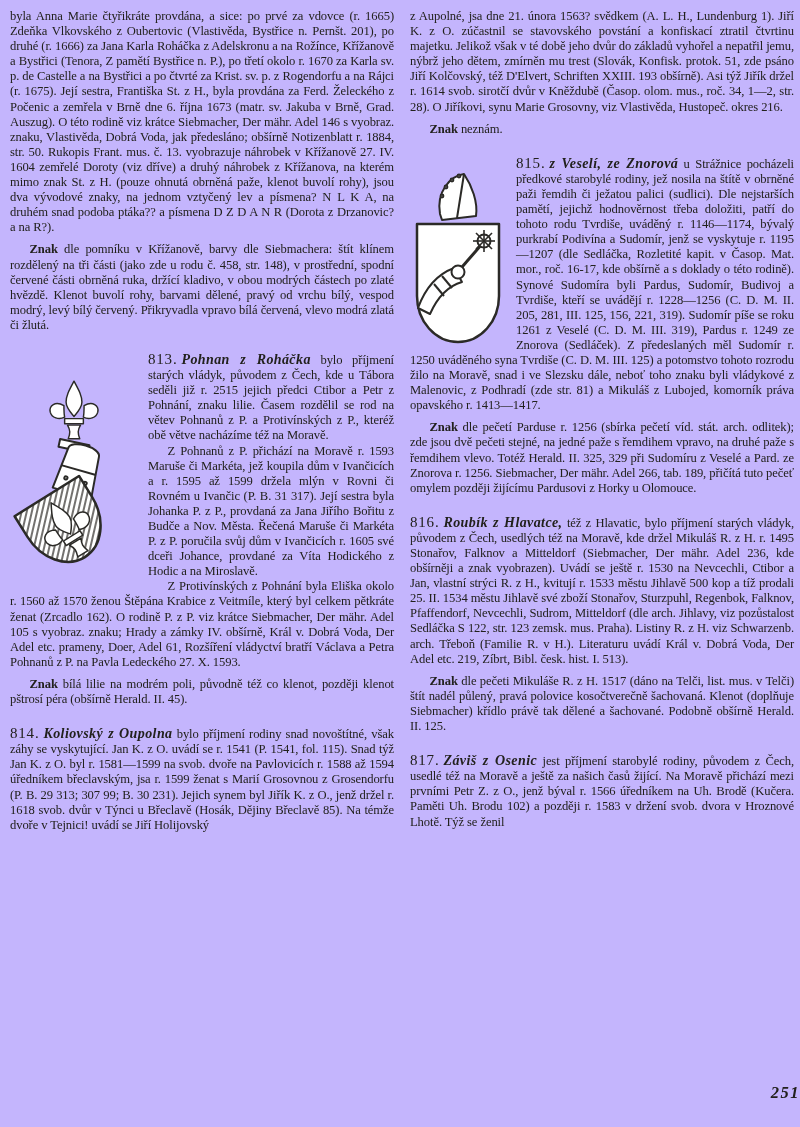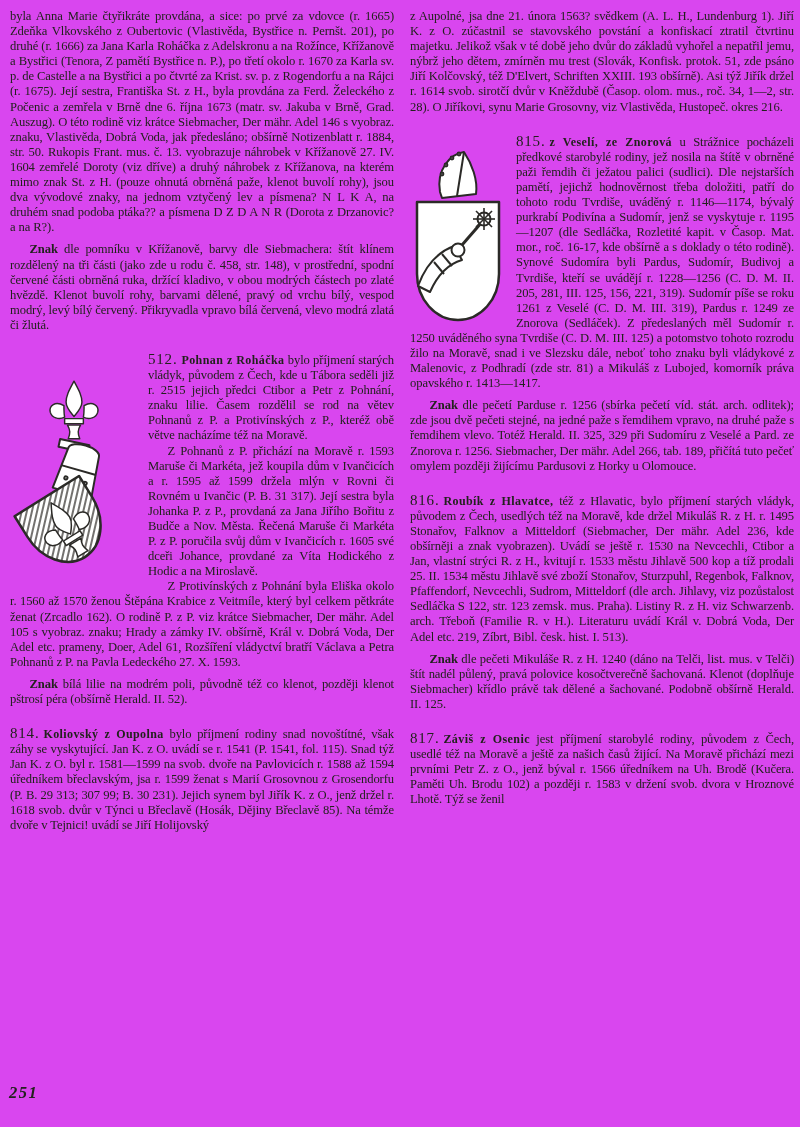--- a/index.html
+++ b/index.html
@@ -1,46 +1,46 @@
 <!DOCTYPE html>
 <html lang="cs"><head>
 <meta charset="utf-8">
 <style>
   html,body{margin:0;padding:0;background:#e9e7e1;}
   .page{
     position:relative;width:800px;height:1127px;overflow:hidden;
-    background:#d946ef;
+    background:#c4b5fd;
     font-family:"Liberation Serif","DejaVu Serif",serif;
     color:#22211d;
   }
   .columns{
     position:absolute;top:9px;left:10px;width:784px;
     display:flex;gap:16px;
   }
   .col{
     width:384px;
     font-size:12.6px;line-height:15.1px;
     text-align:justify;
     letter-spacing:-0.1px;
     hyphens:auto;
   }
   p{margin:0;text-indent:1.55em;}
   p.cont{text-indent:0;}
   p.znak-p{margin-top:7px;}
   .sec{margin-top:19px;}
   .sec-head{text-indent:0;}
   .sec-num{font-size:15px;letter-spacing:0.8px;margin-right:4px;}
-  .sec-name{font-weight:700;font-size:12px;letter-spacing:0.4px;}
+  .sec-name{font-weight:700;font-size:14px;letter-spacing:0.4px;font-style:italic;}
   .lead{font-weight:700;}
   .fig-left{float:left;overflow:visible;}
   .fig-pohnan{width:124px;height:210px;margin:20px 12px 2px 2px;}
   .fig-veseli{width:92px;height:178px;margin:16px 12px 2px 2px;}
   .page-number{
-    position:absolute;left:9px;right:0;top:1083px;
-    text-align:left;font-style:italic;font-weight:700;
+    position:absolute;left:0;right:0;top:1083px;
+    text-align:right;font-style:italic;font-weight:700;
     font-size:16.5px;letter-spacing:1.5px;
   }
   .arms-stroke{fill:#fff;stroke:#2b2a27;stroke-width:2;stroke-linejoin:round;}
 </style>
 </head>
 <body>
 
 <svg width="0" height="0" style="position:absolute" aria-hidden="true">
   <defs>
     <g id="fleur" stroke="#2b2a27" stroke-width="2" stroke-linejoin="round">
@@ -76,34 +76,35 @@
               <circle cx="56" cy="109" r="1.6"></circle>
               <circle cx="66" cy="109" r="1.6"></circle>
               <circle cx="76" cy="109" r="1.6"></circle>
             </g>
           </g>
           <g transform="rotate(-32 56 158)">
             <path d="M18 118 H94 V142 A38 48 0 0 1 18 142 Z" fill="url(#hatch)" stroke="#2b2a27" stroke-width="2.5" stroke-linejoin="round"></path>
             <use href="#fleur" transform="translate(56 156) scale(0.75)" fill="#fff"></use>
           </g>
         </svg>
-        <p class="sec-head"><span class="sec-num">512.</span><span class="sec-name">Pohnan z Roháčka</span><span> bylo příjmení starých vládyk, původem z Čech, kde u Tábora seděli již r. 2515 jejich předci Ctibor a Petr z Pohnání, znaku lilie. Časem rozdělil se rod na větev Pohnanů z P. a Protivínských z P., kteréž obě větve nacházíme též na Moravě.</span></p>
+        <p class="sec-head"><span class="sec-num">813.</span><span class="sec-name">Pohnan z Roháčka</span><span> bylo příjmení starých vládyk, původem z Čech, kde u Tábora seděli již r. 2515 jejich předci Ctibor a Petr z Pohnání, znaku lilie. Časem rozdělil se rod na větev Pohnanů z P. a Protivínských z P., kteréž obě větve nacházíme též na Moravě.</span></p>
         <p>Z Pohnanů z P. přichází na Moravě r. 1593 Maruše či Markéta, jež koupila dům v Ivančicích a r. 1595 až 1599 držela mlýn v Rovni či Rovném u Ivančic (P. B. 31 317). Její sestra byla Johanka P. z P., provdaná za Jana Jiřího Bořitu z Budče a Nov. Města. Řečená Maruše či Markéta P. z P. poručila svůj dům v Ivančicích r. 1605 své dceři Johance, provdané za Víta Hodického z Hodic a na Miroslavě.</p>
         <p>Z Protivínských z Pohnání byla Eliška okolo r. 1560 až 1570 ženou Štěpána Krabice z Veitmíle, který byl celkem pětkráte ženat (Zrcadlo 162). O rodině P. z P. viz krátce Siebmacher, Der mähr. Adel 105 s vyobraz. znaku; Hrady a zámky IV. obšírně, Král v. Dobrá Voda, Der Adel etc. prameny, Doer, Adel 61, Rozšíření vládyctví bratří Václava a Petra Pohnanů z P. na Pavla Ledeckého 27. X. 1593.</p>
-        <p class="znak-p"><span class="lead">Znak</span><span> bílá lilie na modrém poli, původně též co klenot, později klenot pštrosí péra (obšírně Herald. II. 52).</span></p>
+        <p class="znak-p"><span class="lead">Znak</span><span> bílá lilie na modrém poli, původně též co klenot, později klenot pštrosí péra (obšírně Herald. II. 45).</span></p>
       </div>
 
       <div class="sec">
         <p class="sec-head"><span class="sec-num">814.</span><span class="sec-name">Koliovský z Oupolna</span><span> bylo příjmení rodiny snad novoštítné, však záhy se vyskytující. Jan K. z O. uvádí se r. 1541 (P. 1541, fol. 115). Snad týž Jan K. z O. byl r. 1581—1599 na svob. dvoře na Pavlovicích r. 1588 až 1594 úředníkem břeclavským, jsa r. 1599 ženat s Marií Grosovnou z Grosendorfu (P. B. 29 313; 307 99; B. 30 231). Jejich synem byl Jiřík K. z O., jenž držel r. 1618 svob. dvůr v Týnci u Břeclavě (Hosák, Dějiny Břeclavě 85). Na témže dvoře v Tejnici! uvádí se Jiří Holijovský</span></p>
       </div>
     </div>
 
     <div class="col">
       <p class="cont">z Aupolné, jsa dne 21. února 1563? svědkem (A. L. H., Lundenburg 1). Jiří K. z O. zúčastnil se stavovského povstání a konfiskací ztratil čtvrtinu majetku. Jelikož však v té době jeho dvůr do základů vyhořel a nepatřil jemu, nýbrž jeho dětem, zmírněn mu trest (Slovák, Konfisk. protok. 51, zde psáno Jiří Kolčovský, též D'Elvert, Schriften XXIII. 193 obšírně). Asi týž Jiřík držel r. 1614 svob. sirotčí dvůr v Kněždubě (Časop. olom. mus., roč. 34, 1—2, str. 28). O Jiříkovi, synu Marie Grosovny, viz Vlastivěda, Hustopeč. okres 216.</p>
 
+      <p class="znak-p"><span class="lead">Znak</span><span> neznám.</span></p>
 
       <div class="sec">
         <svg class="fig-left fig-veseli" viewBox="0 0 92 178">
           <g class="arms-stroke">
             <path d="M28 42 C24 20 38 4 52 2 C60 14 66 30 64 44 L30 48 Z"></path>
             <line x1="52" y1="2" x2="45" y2="46"></line>
             <circle cx="30" cy="24" r="1.4"></circle>
               <circle cx="34" cy="15" r="1.4"></circle>
             <circle cx="40" cy="8" r="1.4"></circle>
               <circle cx="47" cy="4" r="1.4"></circle>
@@ -123,21 +124,21 @@
               <line x1="80" y1="61" x2="64" y2="77"></line>
             </g>
           </g>
         </svg>
         <p class="sec-head"><span class="sec-num">815.</span><span class="sec-name">z Veselí, ze Znorová</span><span> u Strážnice pocházeli předkové starobylé rodiny, jež nosila na štítě v obrněné paži řemdih či ježatou palici (sudlici). Dle nejstarších pamětí, jejichž hodnověrnost třeba doložiti, patří do tohoto rodu Tvrdiše, uváděný r. 1146—1174, bývalý purkrabí Podivína a Sudomír, jenž se vyskytuje r. 1195—1207 (dle Sedláčka, Rozletité kapit. v Časop. Mat. mor., roč. 16-17, kde obšírně a s doklady o této rodině). Synové Sudomíra byli Pardus, Sudomír, Budivoj a Tvrdiše, kteří se uvádějí r. 1228—1256 (C. D. M. II. 205, 281, III. 125, 156, 221, 319). Sudomír píše se roku 1261 z Veselé (C. D. M. III. 319), Pardus r. 1249 ze Znorova (Sedláček). Z předeslaných měl Sudomír r. 1250 uváděného syna Tvrdiše (C. D. M. III. 125) a potomstvo tohoto rozrodu žilo na Moravě, snad i ve Slezsku dále, neboť toho znaku byli vládykové z Malenovic, z Podhradí (zde str. 81) a Mikuláš z Lubojed, komorník práva opavského r. 1413—1417.</span></p>
         <p class="znak-p"><span class="lead">Znak</span><span> dle pečetí Parduse r. 1256 (sbírka pečetí víd. stát. arch. odlitek); zde jsou dvě pečeti stejné, na jedné paže s řemdihem vpravo, na druhé paže s řemdihem vlevo. Totéž Herald. II. 325, 329 při Sudomíru z Veselé a Pard. ze Znorova r. 1256. Siebmacher, Der mähr. Adel 266, tab. 189, přičítá tuto pečeť omylem později žijícímu Pardusovi z Horky u Olomouce.</span></p>
       </div>
 
       <div class="sec">
         <p class="sec-head"><span class="sec-num">816.</span><span class="sec-name">Roubík z Hlavatce,</span><span> též z Hlavatic, bylo příjmení starých vládyk, původem z Čech, usedlých též na Moravě, kde držel Mikuláš R. z H. r. 1495 Stonařov, Falknov a Mitteldorf (Siebmacher, Der mähr. Adel 236, kde obšírněji a znak vyobrazen). Uvádí se ještě r. 1530 na Nevcechli, Ctibor a Jan, vlastní strýci R. z H., kvitují r. 1533 městu Jihlavě 500 kop a tíž prodali 25. II. 1534 městu Jihlavě své zboží Stonařov, Sturzpuhl, Regenbok, Falknov, Pfaffendorf, Nevcechli, Sudrom, Mitteldorf (dle arch. Jihlavy, viz pozůstalost Sedláčka S 122, str. 123 zemsk. mus. Praha). Listiny R. z H. viz Schwarzenb. arch. Třeboň (Familie R. v H.). Literaturu uvádí Král v. Dobrá Voda, Der Adel etc. 219, Zíbrt, Bibl. česk. hist. I. 513).</span></p>
-        <p class="znak-p"><span class="lead">Znak</span><span> dle pečeti Mikuláše R. z H. 1240 (dáno na Telči, list. mus. v Telči) štít nadél půlený, pravá polovice kosočtverečně šachovaná. Klenot (doplňuje Siebmacher) křídlo právě tak dělené a šachované. Podobně obšírně Herald. II. 125.</span></p>
+        <p class="znak-p"><span class="lead">Znak</span><span> dle pečeti Mikuláše R. z H. 1517 (dáno na Telči, list. mus. v Telči) štít nadél půlený, pravá polovice kosočtverečně šachovaná. Klenot (doplňuje Siebmacher) křídlo právě tak dělené a šachované. Podobně obšírně Herald. II. 125.</span></p>
       </div>
 
       <div class="sec">
         <p class="sec-head"><span class="sec-num">817.</span><span class="sec-name">Záviš z Osenic</span><span> jest příjmení starobylé rodiny, původem z Čech, usedlé též na Moravě a ještě za našich časů žijící. Na Moravě přichází mezi prvními Petr Z. z O., jenž býval r. 1566 úředníkem na Uh. Brodě (Kučera. Paměti Uh. Brodu 102) a později r. 1583 v držení svob. dvora v Hroznové Lhotě. Týž se ženil</span></p>
       </div>
     </div>
 
   </div>
 
   <div class="page-number">251</div>

